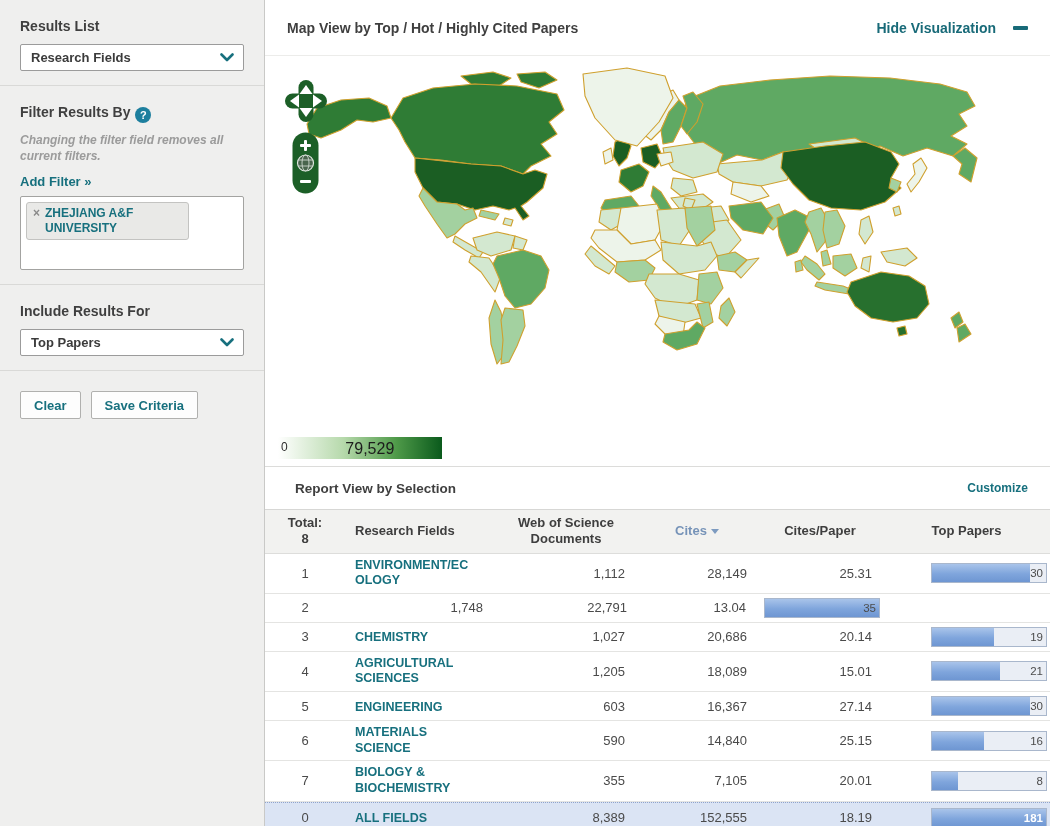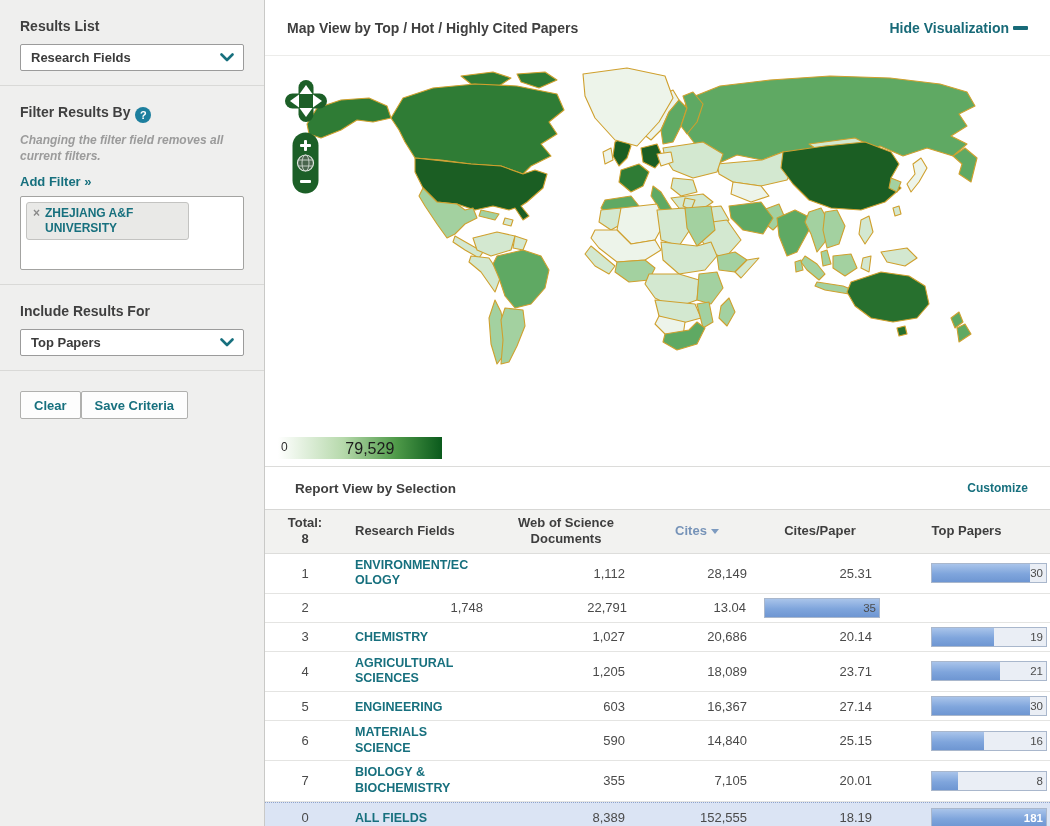--- a/index.html
+++ b/index.html
@@ -18,30 +18,30 @@
   .chev { width:14px; height:9px; flex:none; }
   .qmark { display:inline-block; width:16px; height:16px; border-radius:50%; background:#1d7f9e; color:#fff;
     font-size:11px; font-weight:bold; text-align:center; line-height:16px; vertical-align:-2px; margin-left:5px; cursor:pointer; }
   .hint { font-size:12px; font-style:italic; color:#9b9b9b; font-weight:bold; margin-top:9px; line-height:1.35; width:212px; }
   .add-filter { display:inline-block; margin-top:10px; font-size:13px; font-weight:bold; color:#17707e; text-decoration:none; cursor:pointer; }
   .filter-box { margin-top:6px; width:224px; height:74px; background:#fff; border:1px solid #a3a3a1; border-radius:2px; padding:5px; }
   .filter-tag { display:flex; align-items:flex-start; gap:5px; background:#e9e9e7; border:1px solid #c3c3c1;
     border-radius:3px; padding:3px 8px 4px 6px; width:fit-content; max-width:100%; cursor:pointer; }
   .tag-x { color:#8a8a8a; font-size:12px; font-weight:bold; line-height:15px; }
   .tag-label { font-size:12px; font-weight:bold; color:#17707e; line-height:1.2; max-width:135px; }
-  .btn-row { display:flex; padding-top:20px;align-items:flex-end; }
+  .btn-row { display:flex; gap:10px; padding-top:20px;align-items:flex-end; }
   .btn { background:#fdfdfd; border:1px solid #b0b0ae; border-radius:2px; height:28px; padding:0 13px;
     font-size:13px; font-weight:bold; color:#17707e; font-family:inherit; cursor:pointer; }
 
   
   .main { flex:1; position:relative; background:#fff; }
   .map-header { height:56px; display:flex; align-items:center; justify-content:space-between;
     padding:0 22px; border-bottom:1px solid #ececea; }
   .map-title { font-size:14px; font-weight:bold; color:#3f3f3f; }
-  .hide-link { display:flex; align-items:center; gap:4px; font-size:14px; font-weight:bold; color:#186a78;
+  .hide-link { display:flex; align-items:center; gap:17px; font-size:14px; font-weight:bold; color:#186a78;
     text-decoration:none; cursor:pointer; }
   .minus-ic { width:15px; height:4px; background:#186a78; border-radius:1px; }
 
   .map-area { position:relative; height:410px; background:#fff; overflow:hidden; }
   .world { position:absolute; left:0; top:4px; }
   .map-controls { position:absolute; left:18px; top:22px; width:46px; }
   .pan { display:block; cursor:pointer; }
   .zoombar { display:block; margin:8px 0 0 9px; cursor:pointer; }
   .legend { position:absolute; left:13px; bottom:7px; width:164px; height:22px;
     background:linear-gradient(90deg,#ffffff 0%,#b6d9ab 40%,#4f9a49 72%,#0a5a1c 100%); }
@@ -329,21 +329,21 @@
         <span class="bar-value">19</span>
       </div>
     </div>
   </div>
 
   <div class="grid-row trow">
     <div class="c-rank">4</div>
     <div class="c-field"><a class="field-link">AGRICULTURAL SCIENCES</a></div>
     <div class="c-num c-docs">1,205</div>
     <div class="c-num c-cites">18,089</div>
-    <div class="c-num c-cpp">23.71</div>
+    <div class="c-num c-cpp">15.01</div>
     <div class="c-bar">
       <div class="bar-track">
         <div class="bar-fill" style="width: 60%;"></div>
         <span class="bar-value">21</span>
       </div>
     </div>
   </div>
 
   <div class="grid-row trow">
     <div class="c-rank">5</div>

